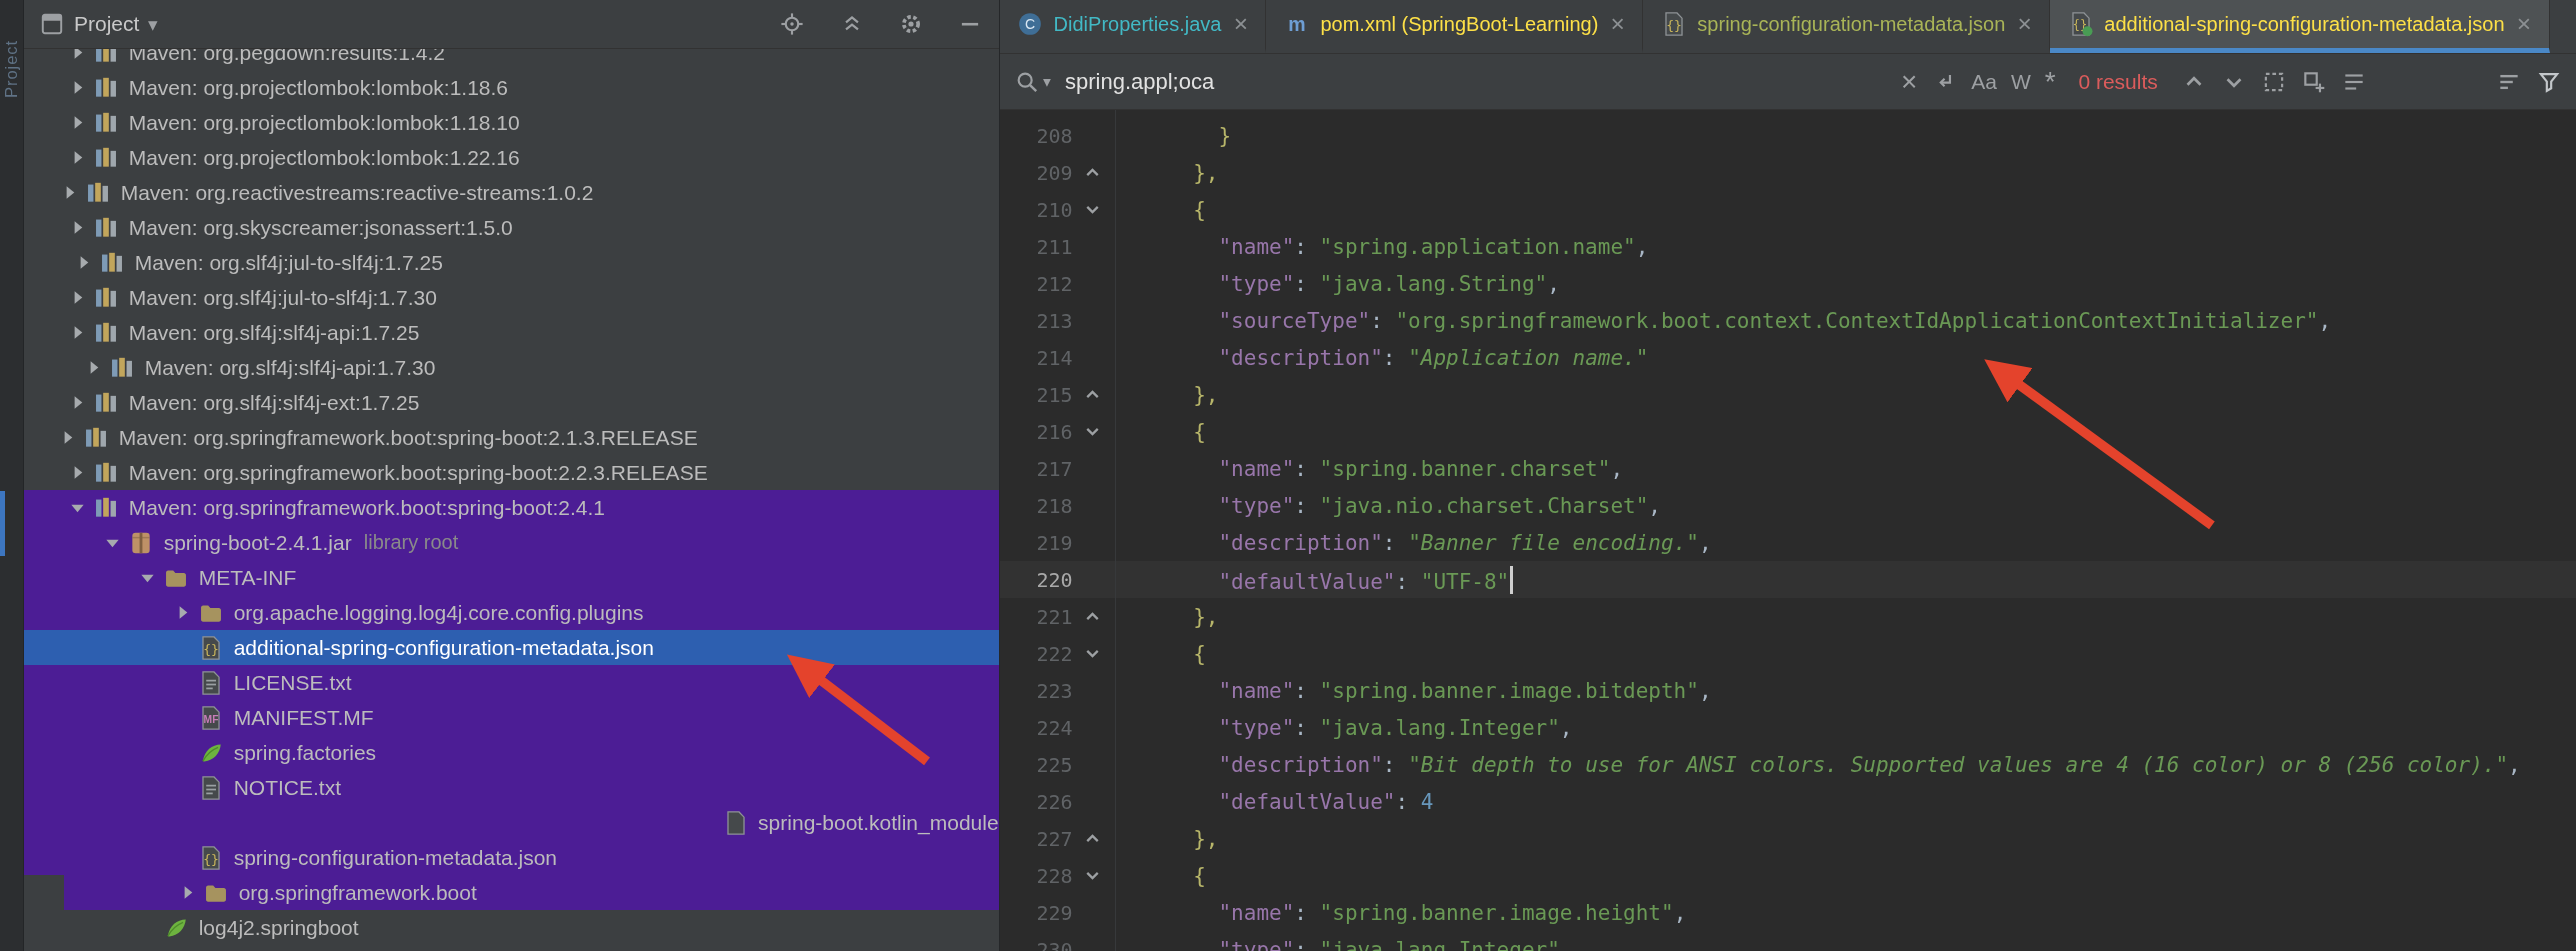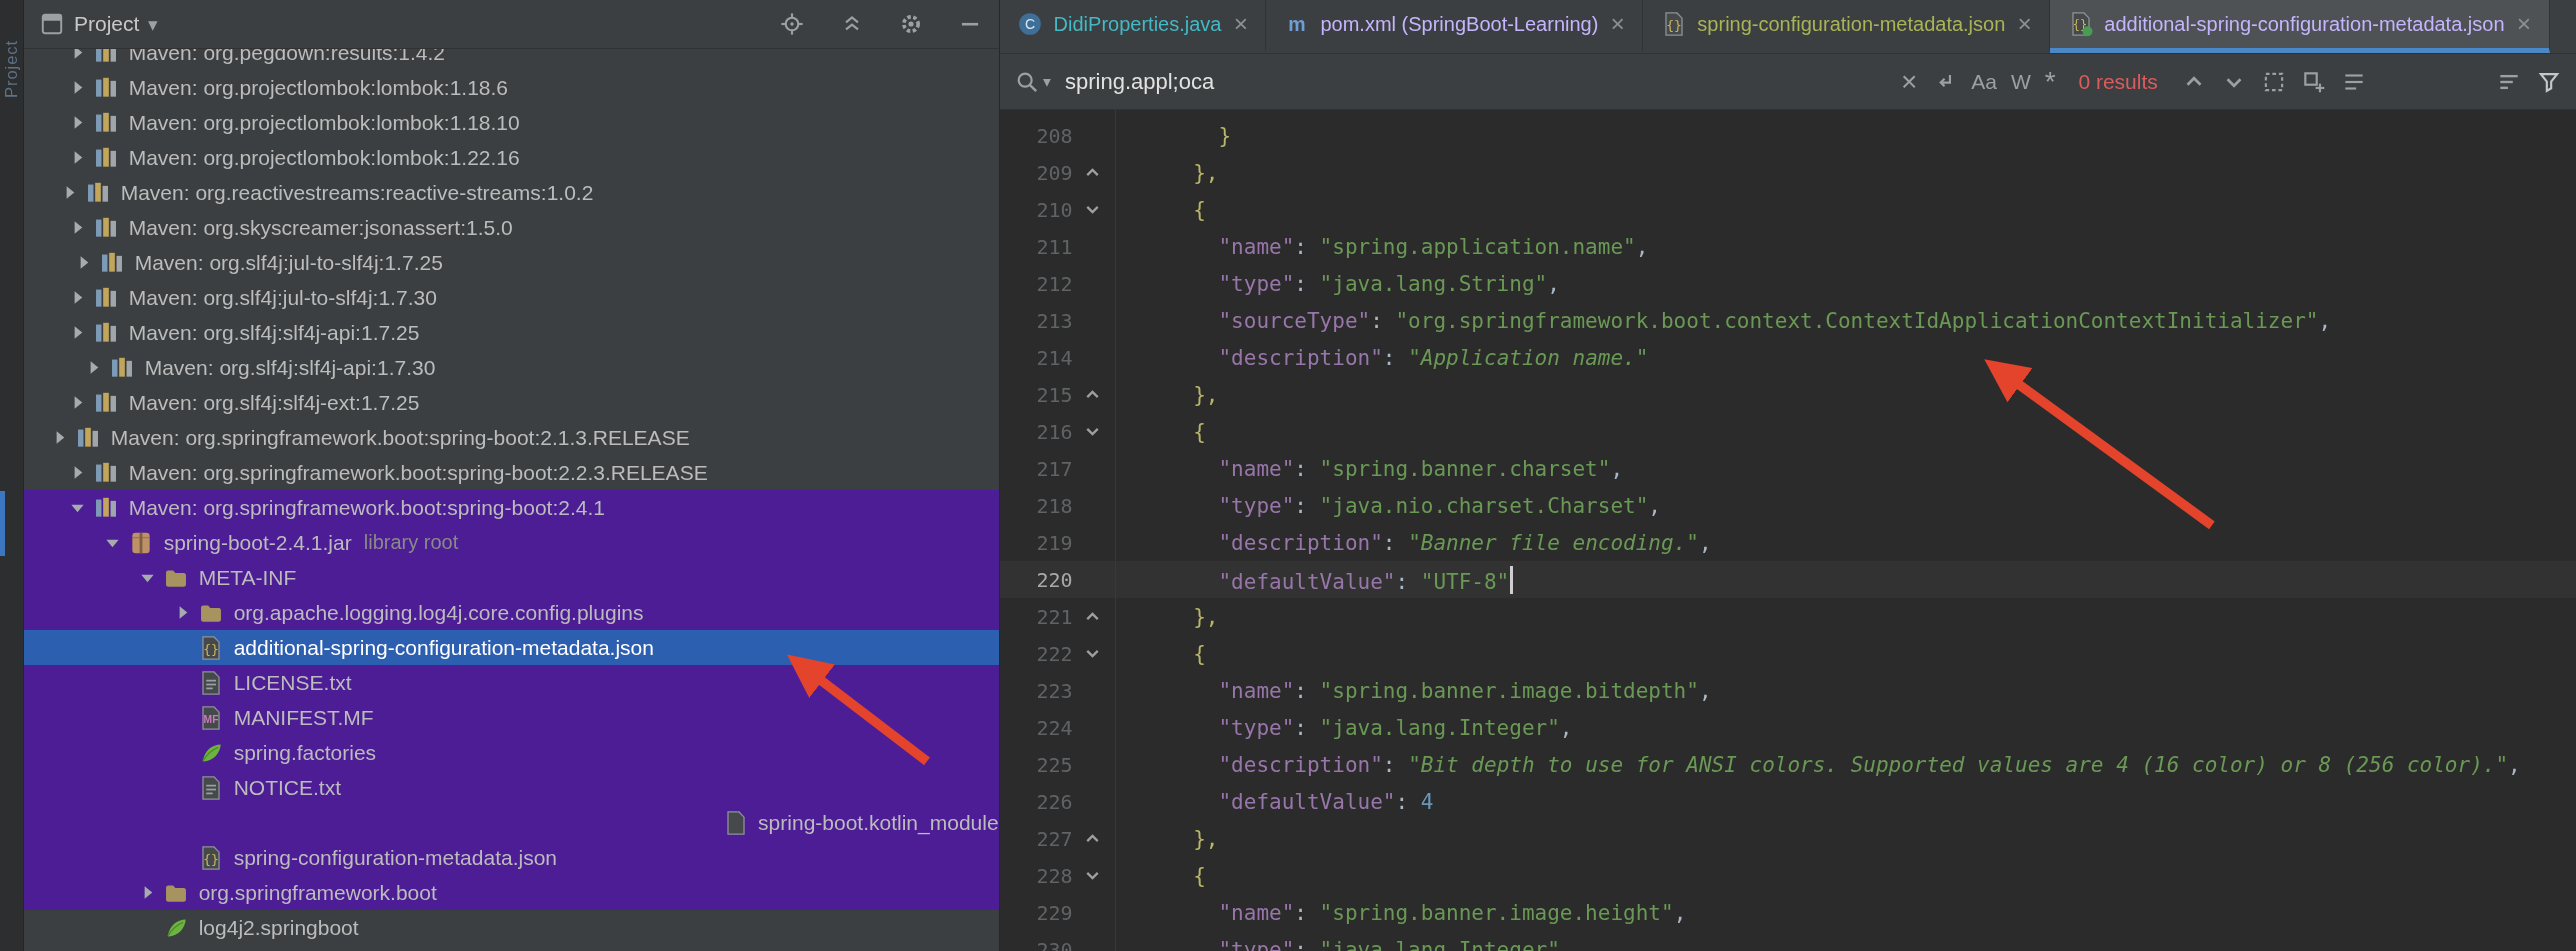--- a/index.html
+++ b/index.html
@@ -31,21 +31,21 @@
   .tlabel{color:#bcbcbc}
   .trow.sel .tlabel{color:#ffffff}
   .tnote{color:#8a8a8a;margin-left:12.2px;font-size:20px}
 
   
   .earea{flex:1;display:flex;flex-direction:column;min-width:0;background:#2b2b2b}
   .tabbar{height:54px;flex:none;background:#3c3f41;display:flex;border-bottom:0.9px solid #323232;overflow:hidden}
   .tab{display:flex;align-items:center;gap:10.5px;padding:0 17.5px;border-right:0.9px solid #323232;font-size:20px;border-bottom:5.2px solid transparent;white-space:nowrap}
   .tab.active{background:#4e5254;border-bottom-color:#4a88c7}
   .ticon{width:26px;height:26px;flex:none}
-  .tlab-plain{color:#c4b5fd}.tlab-teal{color:#42b9c5}.tlab-olive{color:#a9b457}
+  .tlab-plain{color:#fde047}.tlab-teal{color:#42b9c5}.tlab-olive{color:#a9b457}
   .tclose{color:#8c9093;font-size:24.5px;line-height:1;margin-left:1.7px}
 
   .findbar{height:56px;flex:none;background:#3c3f41;display:flex;align-items:center;padding:0 14px;gap:14px;border-bottom:0.9px solid #323232}
   .fchev{color:#9da0a3;font-size:15.7px;margin-left:-10.5px}
   .fquery{width:822px;font-size:22px;color:#e2e2e2;white-space:pre;overflow:hidden}
   .fclear{color:#9da0a3;font-size:28px;line-height:1}
   .ftoggle{color:#9da0a3;font-size:21px}
   .fstar{font-size:28px}
   .fresults{color:#db5c5c;font-size:21px;margin:0 8.7px}
   .fspace{flex:1}
@@ -278,21 +278,21 @@
           </span>
           <span class="ticon30">
             <svg viewBox="0 0 24 24">
               <rect x="2.8" y="4.2" width="5" height="15.8" fill="#7e9bb6"></rect>
               <rect x="9.4" y="2.6" width="5.2" height="17.4" fill="#c2a65c"></rect>
               <rect x="16.2" y="5.4" width="5" height="14.6" fill="#9fa7ad"></rect>
             </svg>
           </span>
           <span class="tlabel">Maven: org.slf4j:slf4j-ext:1.7.25</span>
         </div>
-        <div class="trow" style="padding-left: 20px;">
+        <div class="trow" style="padding-left: 20px; margin-left: 8px;">
           <span class="tchev">
             <svg viewBox="0 0 24 24">
               <path d="M9 5.6l8 6.4-8 6.4z" fill="#a7abae"></path>
             </svg>
           </span>
           <span class="ticon30">
             <svg viewBox="0 0 24 24">
               <rect x="2.8" y="4.2" width="5" height="15.8" fill="#7e9bb6"></rect>
               <rect x="9.4" y="2.6" width="5.2" height="17.4" fill="#c2a65c"></rect>
               <rect x="16.2" y="5.4" width="5" height="14.6" fill="#9fa7ad"></rect>
@@ -438,21 +438,21 @@
         <div class="trow hl" style="padding-left: 143px;">
           <span class="tchev"></span>
           <span class="ticon30">
             <svg viewBox="0 0 24 24" style="font-size:24px">
               <path d="M4.6 1.8h10.2l4.6 4.8v15.6H4.6z" fill="#45494b" stroke="#8e9396" stroke-width="1.2"></path>
               <text x="12" y="17.6" font-size="12" fill="#cbb75b" text-anchor="middle" font-family="monospace">{}</text>
             </svg>
           </span>
           <span class="tlabel">spring-configuration-metadata.json</span>
         </div>
-        <div class="trow hl" style="padding-left: 108px;">
+        <div class="trow hl" style="padding-left: 108px; margin-left: 40px;">
           <span class="tchev">
             <svg viewBox="0 0 24 24">
               <path d="M9 5.6l8 6.4-8 6.4z" fill="#a7abae"></path>
             </svg>
           </span>
           <span class="ticon30">
             <svg viewBox="0 0 24 24">
               <path d="M2.8 7.1c0-1.2.8-2.1 1.9-2.1h4.7l2 2.3h7.9c1 0 1.9.9 1.9 2.1v8.5c0 1.2-.9 2.1-1.9 2.1H4.7c-1.1 0-1.9-.9-1.9-2.1z" fill="#a6935f"></path>
             </svg>
           </span>

